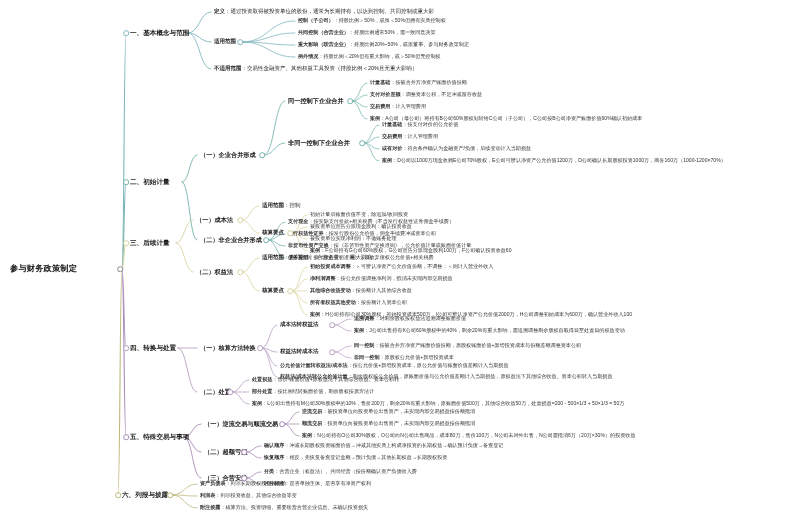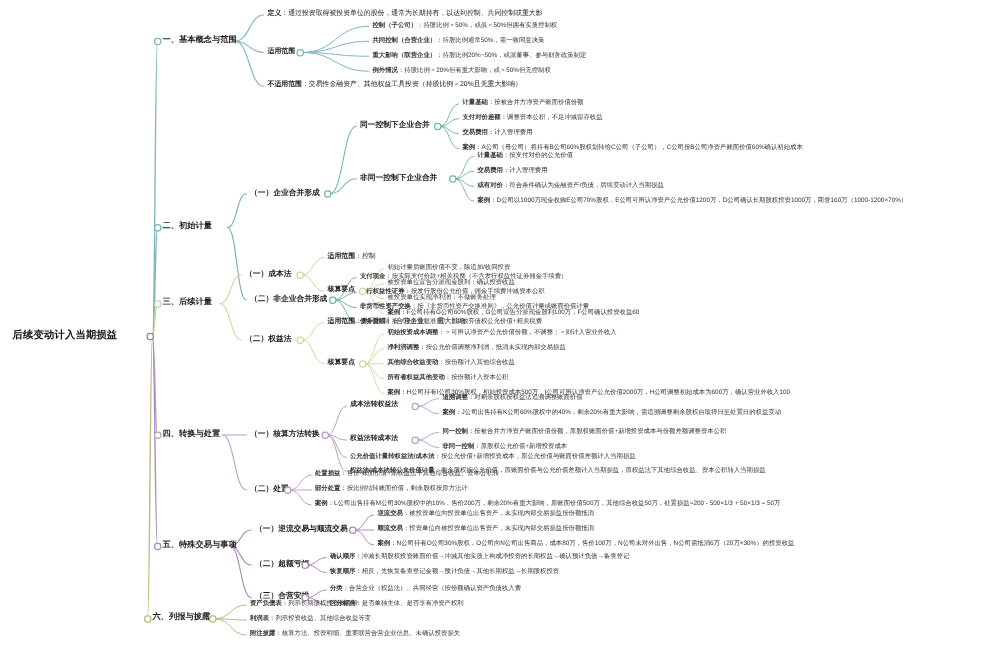--- a/index.html
+++ b/index.html
@@ -202,16 +202,16 @@
       <div class="node lvl2" style="left: 204px; top: 478px;"><span class="lbl">（三）合营安排</span></div>
       <div class="dot" style="left: 244px; top: 478px; border: 1px solid rgb(169, 139, 184);"></div>
       <div class="node lvl4" style="left: 264px; top: 472px;"><span class="lbl">分类</span><span class="txt">：合营企业（权益法）、共同经营（按份额确认资产负债收入费</span></div>
       <div class="node lvl4" style="left: 264px; top: 484px;"><span class="lbl">区分标准</span><span class="txt">：是否单独主体、是否享有净资产权利</span></div>
       <div class="node lvl1" style="left: 122px; top: 495px;"><span class="lbl">六、列报与披露</span></div>
       <div class="dot" style="left: 118px; top: 495px; border: 1px solid rgb(191, 184, 122);"></div>
       <div class="dot" style="left: 170px; top: 495px; border: 1px solid rgb(191, 184, 122);"></div>
       <div class="node lvl4" style="left: 200px; top: 484px;"><span class="lbl">资产负债表</span><span class="txt">：列示长期股权投资账面价</span></div>
       <div class="node lvl4" style="left: 200px; top: 496px;"><span class="lbl">利润表</span><span class="txt">：列示投资收益、其他综合收益等变</span></div>
       <div class="node lvl4" style="left: 200px; top: 508px;"><span class="lbl">附注披露</span><span class="txt">：核算方法、投资明细、重要联营合营企业信息、未确认投资损失</span></div>
-      <div class="node root" style="left: 10px; top: 269px;">后续变动计入当期损益</div>
+      <div class="node root" style="left: 10px; top: 269px;">参与财务政策制定</div>
       <div class="dot" style="left: 120px; top: 269px; border: 1px solid rgb(136, 136, 136);"></div>
     </div>
 </div>
 
 </body></html>

